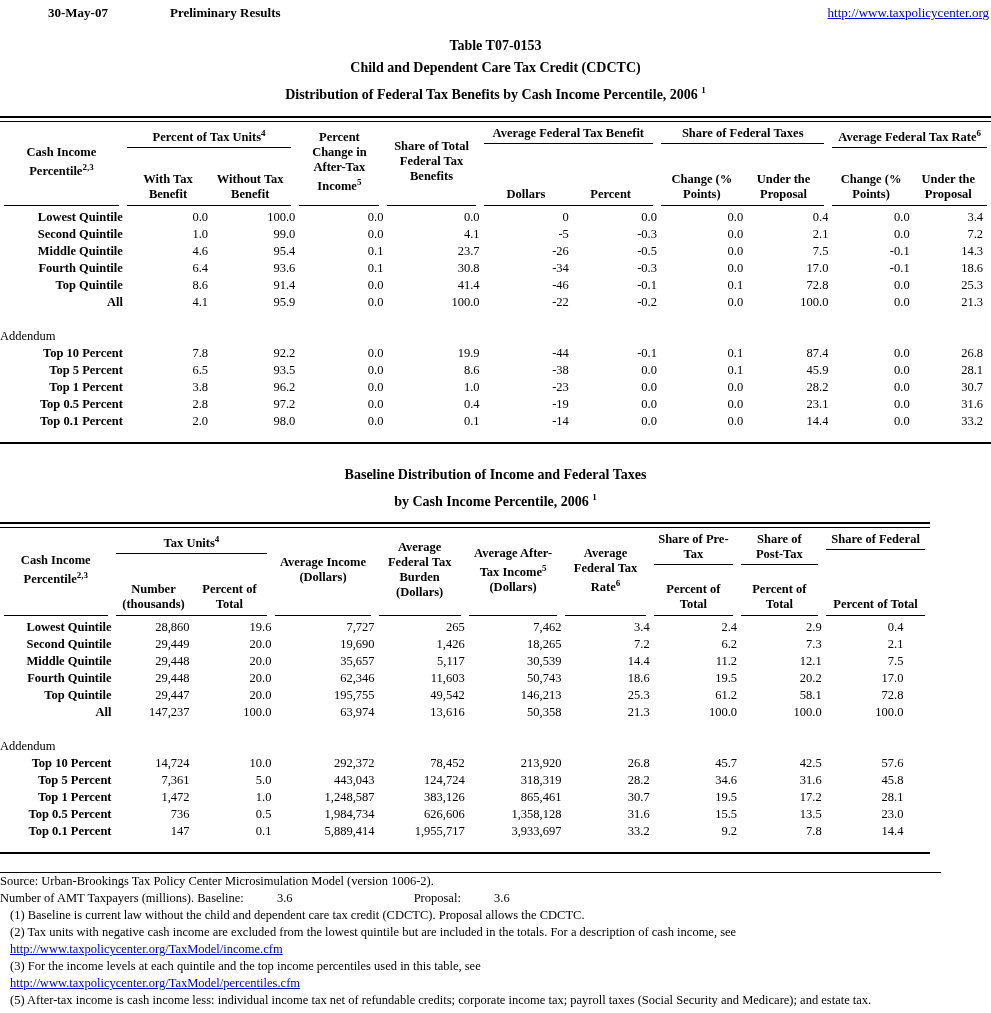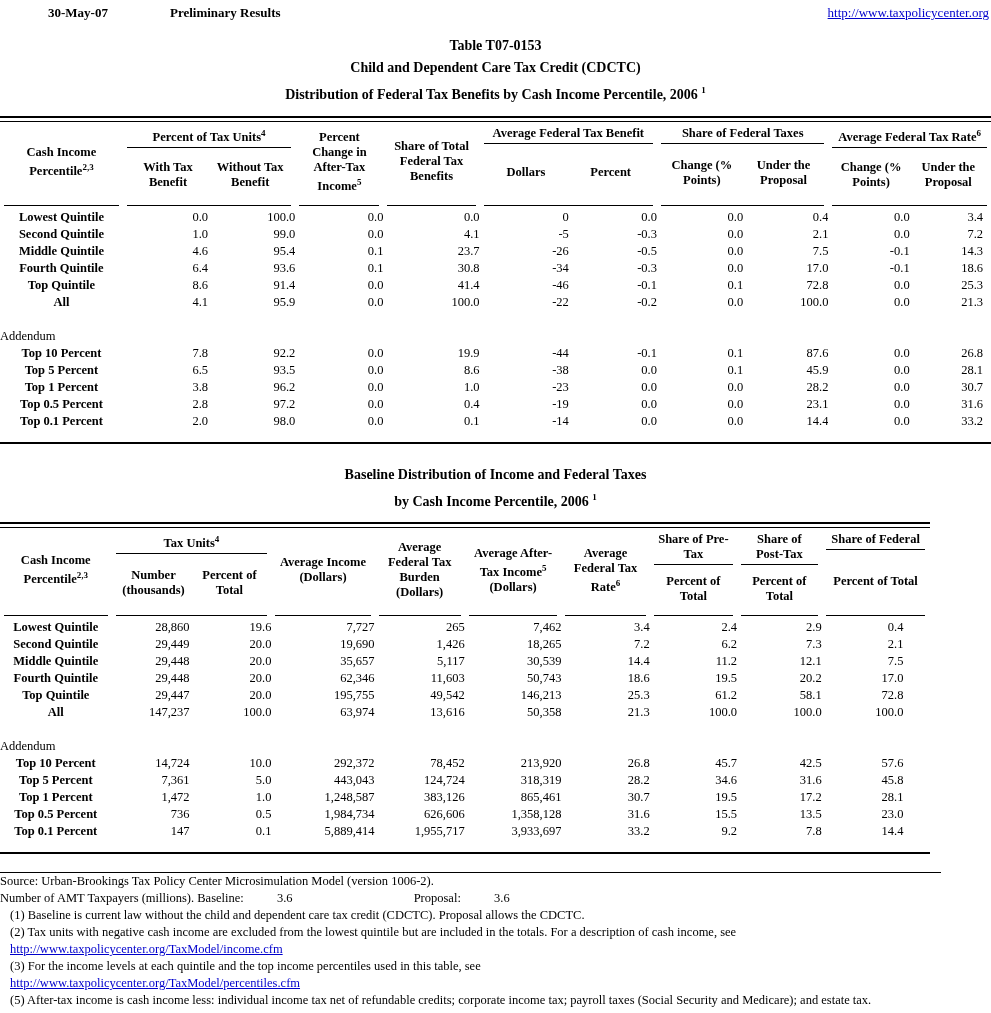--- a/index.html
+++ b/index.html
@@ -25,27 +25,27 @@
 
   
   .thead { display:flex; align-items:stretch; font-weight:bold; font-size:12.5px; }
   .thead.t1 { height:84px; }
   .thead.t2 { height:88px; }
   .hb { box-sizing:border-box; display:flex; }
   .pad { flex:1; margin:0 4px; border-bottom:1px solid #000; display:flex; flex-direction:column; }
   .pad.center { justify-content:center; text-align:center; line-height:15px; padding-bottom:3px; }
   .pad.group { text-align:center; }
   .glabel { padding:4px 2px 2px 2px; border-bottom:1px solid #000; line-height:15px; }
-  .gsubs { flex:1; display:flex; align-items:center; }
+  .gsubs { flex:1; display:flex; align-items:flex-end; }
   .gsub { flex:1; text-align:center; line-height:15px; padding:0 2px 3px 2px; }
 
   
   table.data { border-collapse:collapse; table-layout:fixed; width:100%; margin:3px 0 12px 0; }
   table.data td { font-size:12.5px; line-height:17px; padding:0; overflow:hidden; white-space:nowrap; }
-  td.rlabel { font-weight:bold; text-align:center; padding-right:4px; }
+  td.rlabel { font-weight:bold; text-align:right; padding-right:4px; }
   td.num { text-align:right; padding-right:16px; }
   .t1tbl td.num:last-child { padding-right:8px; }
   .t2tbl td.num:last-child { padding-right:26px; }
   td.section { font-weight:normal; text-align:left; }
   td.spacer { line-height:14px; }
 
   
   .footer { margin-top:18px; }
   .footer-rule { width:95%; border-top:1.5px solid #000; height:0; }
   .footer { font-size:12.5px; }
@@ -231,21 +231,21 @@
           </tr>
           <tr>
             <td class="rlabel">Top 10 Percent</td>
             <td class="num">7.8</td>
             <td class="num">92.2</td>
             <td class="num">0.0</td>
             <td class="num">19.9</td>
             <td class="num">-44</td>
             <td class="num">-0.1</td>
             <td class="num">0.1</td>
-            <td class="num">87.6</td>
+            <td class="num">87.4</td>
             <td class="num">0.0</td>
             <td class="num">26.8</td>
           </tr>
           <tr>
             <td class="rlabel">Top 5 Percent</td>
             <td class="num">6.5</td>
             <td class="num">93.5</td>
             <td class="num">0.0</td>
             <td class="num">8.6</td>
             <td class="num">-38</td>

